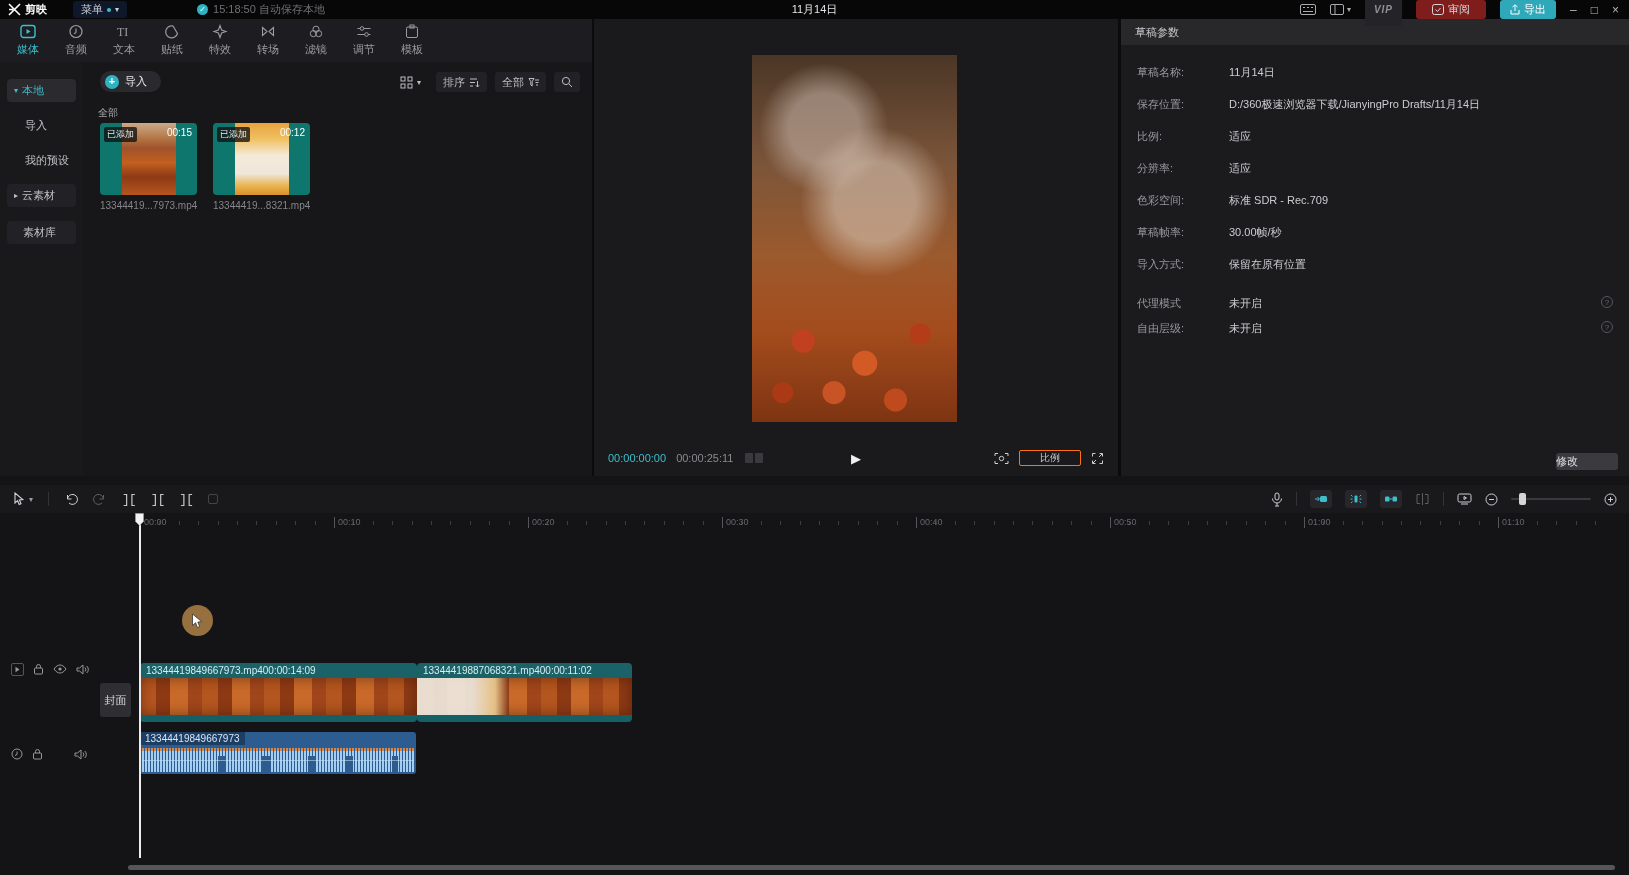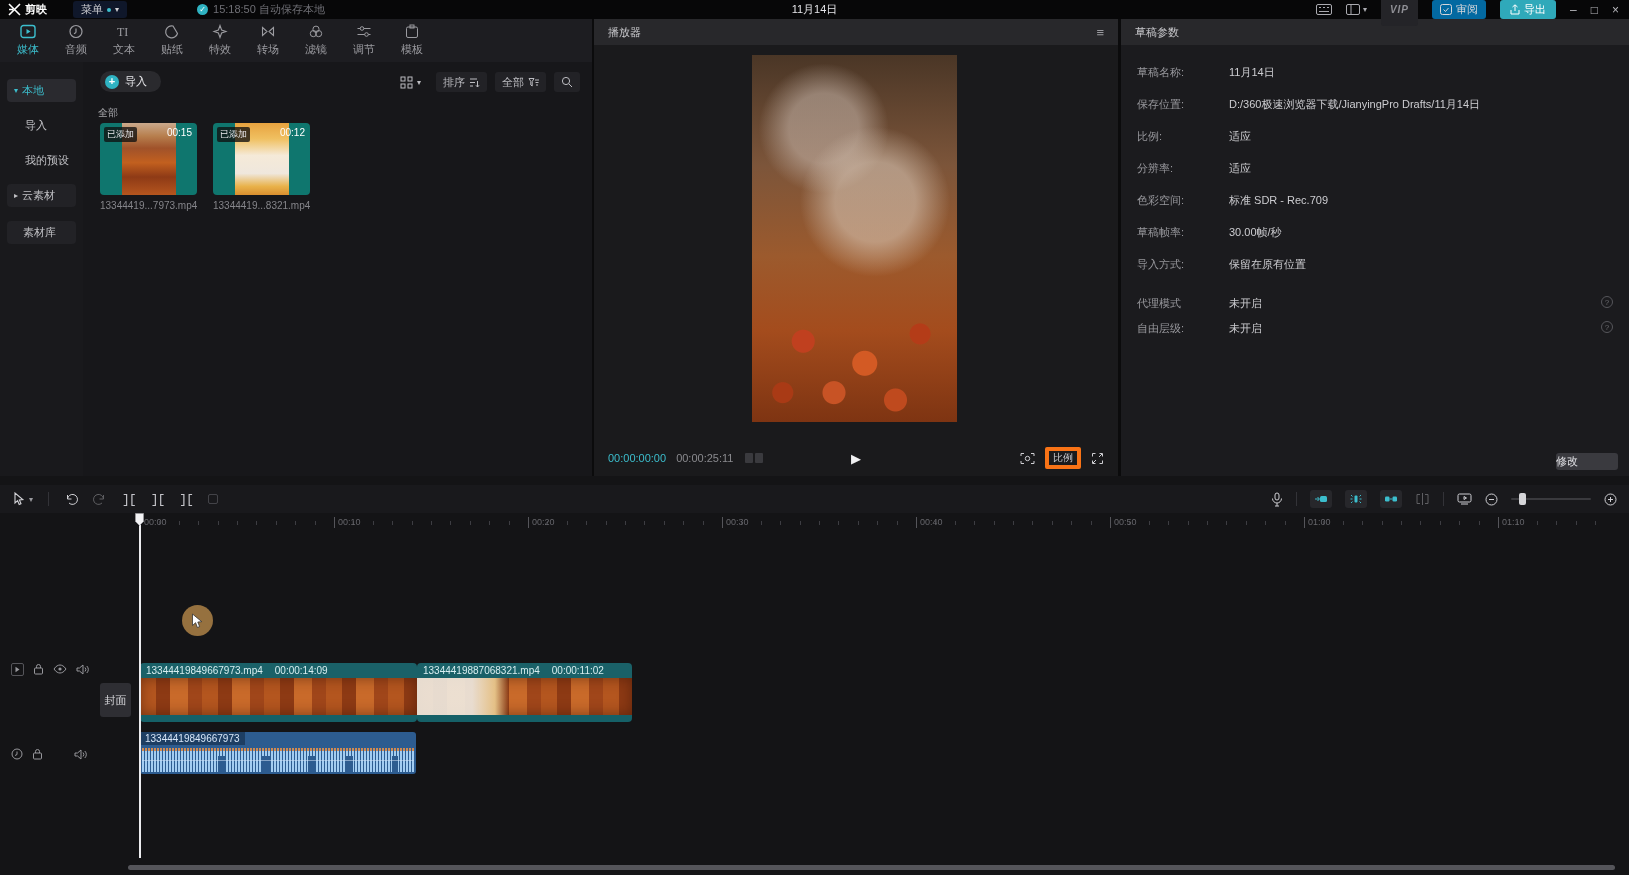--- a/index.html
+++ b/index.html
@@ -17,22 +17,22 @@
   .tb-save { display:flex; align-items:center; gap:5px; margin-left:70px; color:#6f6f75; }
   .tb-check { width:11px; height:11px; border-radius:50%; background:#2fb3c2; color:#fff;
     font-size:8px; line-height:11px; text-align:center; }
   .tb-title { position:absolute; left:0; right:0; text-align:center; color:#e4e4e8; pointer-events:none; }
   .tb-right { margin-left:auto; display:flex; align-items:center; gap:14px; margin-right:10px; z-index:2; }
   .tb-icon { color:#aaaab0; }
   .tb-vip { background:#242428; border-radius:3px; padding:11px 9px; font-weight:bold;
     font-style:italic; color:#8f8f95; position:relative; letter-spacing:1px; font-size:10px;text-align:center;}
   .tb-vip i { position:absolute; top:-1px; right:2px; width:4px; height:4px; border-radius:50%;
     background:#3cbecd; font-style:normal;}
-  .tb-review { display:flex; align-items:center; gap:4px; background:#0369a1; border-radius:3px;
-    padding:2px 8px; color:#d6d6da; }
+  .tb-review { display:flex; align-items:center; gap:4px; background:#7f1d1d; border-radius:3px;
+    padding:2px 16px; color:#d6d6da; }
   .tb-export { display:flex; align-items:center; gap:4px; background:#2fa9ba; border-radius:3px;
     padding:2px 10px; color:#fff; }
   .tb-win { color:#b8b8bd; font-size:12px; }
 
   
   #media-panel { position:absolute; left:0; top:19px; width:592px; height:457px; background:#17171a; }
   #media-tabs { height:43px; background:#1d1d21; display:flex; padding-left:4px; }
   .mtab { width:48px; display:flex; flex-direction:column; align-items:center; justify-content:center;
     gap:3px; color:#9b9ba0; font-size:11px; }
   .mtab.active { color:#3cbecd; }
@@ -82,21 +82,21 @@
       linear-gradient(180deg,#4a3626 0%,#7c553a 30%,#9c5a2d 55%,#a44c1d 75%,#7e3412 100%);
   }
   #player-controls { position:absolute; left:14px; right:14px; bottom:8px; height:20px;
     display:flex; align-items:center; font-size:11px; }
   .pc-cur { color:#3cbecd; }
   .pc-total { color:#8a8a8e; margin-left:10px; }
   .pc-frames { margin-left:12px; display:flex; gap:2px; }
   .pc-frames i { width:8px; height:10px; background:#3a3a3e; border-radius:1px; }
   .pc-play { position:absolute; left:50%; transform:translateX(-50%); color:#f0f0f2; font-size:13px; }
   .pc-right { margin-left:auto; display:flex; align-items:center; gap:10px; }
-  .ratio-box { border:4px solid #f97316; border-radius:2px; padding:0 4px; font-size:10px; color:#cfcfd3; }
+  .ratio-box { border:1px solid #f97316; border-radius:2px; padding:0 20px; font-size:10px; color:#cfcfd3; }
 
   
   #params-panel { position:absolute; left:1121px; top:19px; width:508px; height:457px; background:#1b1b1e; }
   #params-rows { padding:20px 16px 0 16px; }
   .prow { display:flex; margin-bottom:17px; font-size:11px; align-items:flex-start; }
   .prow .pl { width:92px; color:#98989d; flex:none; }
   .prow .pv { color:#cdcdd1; }
   .prow.toggle { margin-top:24px; margin-bottom:10px; }
   .qmark { margin-left:auto; width:12px; height:12px; border:1px solid #56565b; border-radius:50%;
     color:#6a6a6e; font-size:8px; line-height:11px; text-align:center; }
@@ -123,21 +123,21 @@
   .rmark { position:absolute; top:3px; border-left:1px solid #55555a; padding-left:3px; line-height:11px; }
   #playhead-flag { position:absolute; left:134px; top:36px; z-index:20; }
   #playhead-line { position:absolute; left:139px; top:39px; width:1.5px; height:343px; background:#ececef; z-index:19; }
   #cursor-halo { position:absolute; left:182px; top:129px; width:31px; height:31px; border-radius:50%;
     background:#96713f; z-index:21; }
   .trk-icons { position:absolute; display:flex; align-items:center; gap:9px; }
   .trk-box { border:1px solid #55555a; border-radius:2px; padding:1px; display:flex; }
   #cover-btn { position:absolute; left:100px; top:207px; width:31px; height:34px; background:#2e2e33;
     border-radius:3px; font-size:11px; color:#dadade; display:flex; align-items:center; justify-content:center; }
   .vclip { position:absolute; top:187px; height:59px; border-radius:4px; overflow:hidden; }
-  .vclip .chead { height:15px; background:#1a6168; display:flex; align-items:center; gap:12px;
+  .vclip .chead { height:15px; background:#1a6168; display:flex; align-items:center; 
     padding:0 6px; font-size:10px; color:#d7eef0; white-space:nowrap; }
   .vclip .strip { height:37px; position:relative;
     background:repeating-linear-gradient(90deg,#b4561f 0 16px,#8d3a14 16px 30px,#c96a2a 30px 48px,#a0461a 48px 62px);
     box-shadow:inset 0 0 14px rgba(60,20,5,.55); }
   .vclip .cfoot { height:7px; background:#156067; }
   .seg-white { position:absolute; left:0; top:0; width:92px; height:100%;
     background:linear-gradient(90deg,#efe9df 0 60%, #e9c98e 85%, rgba(0,0,0,0)); opacity:.92; }
   #audio-clip { position:absolute; left:140px; top:256px; width:276px; height:42px; background:#2d5c90;
     border-radius:3px; overflow:hidden; }
   #audio-tag { position:absolute; left:0; top:0; height:13px; background:#1d3e63; padding:0 5px;
@@ -342,24 +342,20 @@
         <div class="pic pic2"></div>
         <span class="badge">已添加</span>
         <span class="dur">00:12</span>
       </div>
       <div class="fname">13344419...8321.mp4</div>
     </div>
   </div>
 </div>
 
 <div id="player-panel">
-  <div class="panel-head">
-    <span>播放器</span>
-    <span class="hamburger">≡</span>
-  </div>
   <div id="video-frame"></div>
   <div id="player-controls">
     <span class="pc-cur">00:00:00:00</span>
     <span class="pc-total">00:00:25:11</span>
     <span class="pc-frames">
         <i></i>
         <i></i>
       </span>
     <span class="pc-play">▶</span>
     <span class="pc-right">

